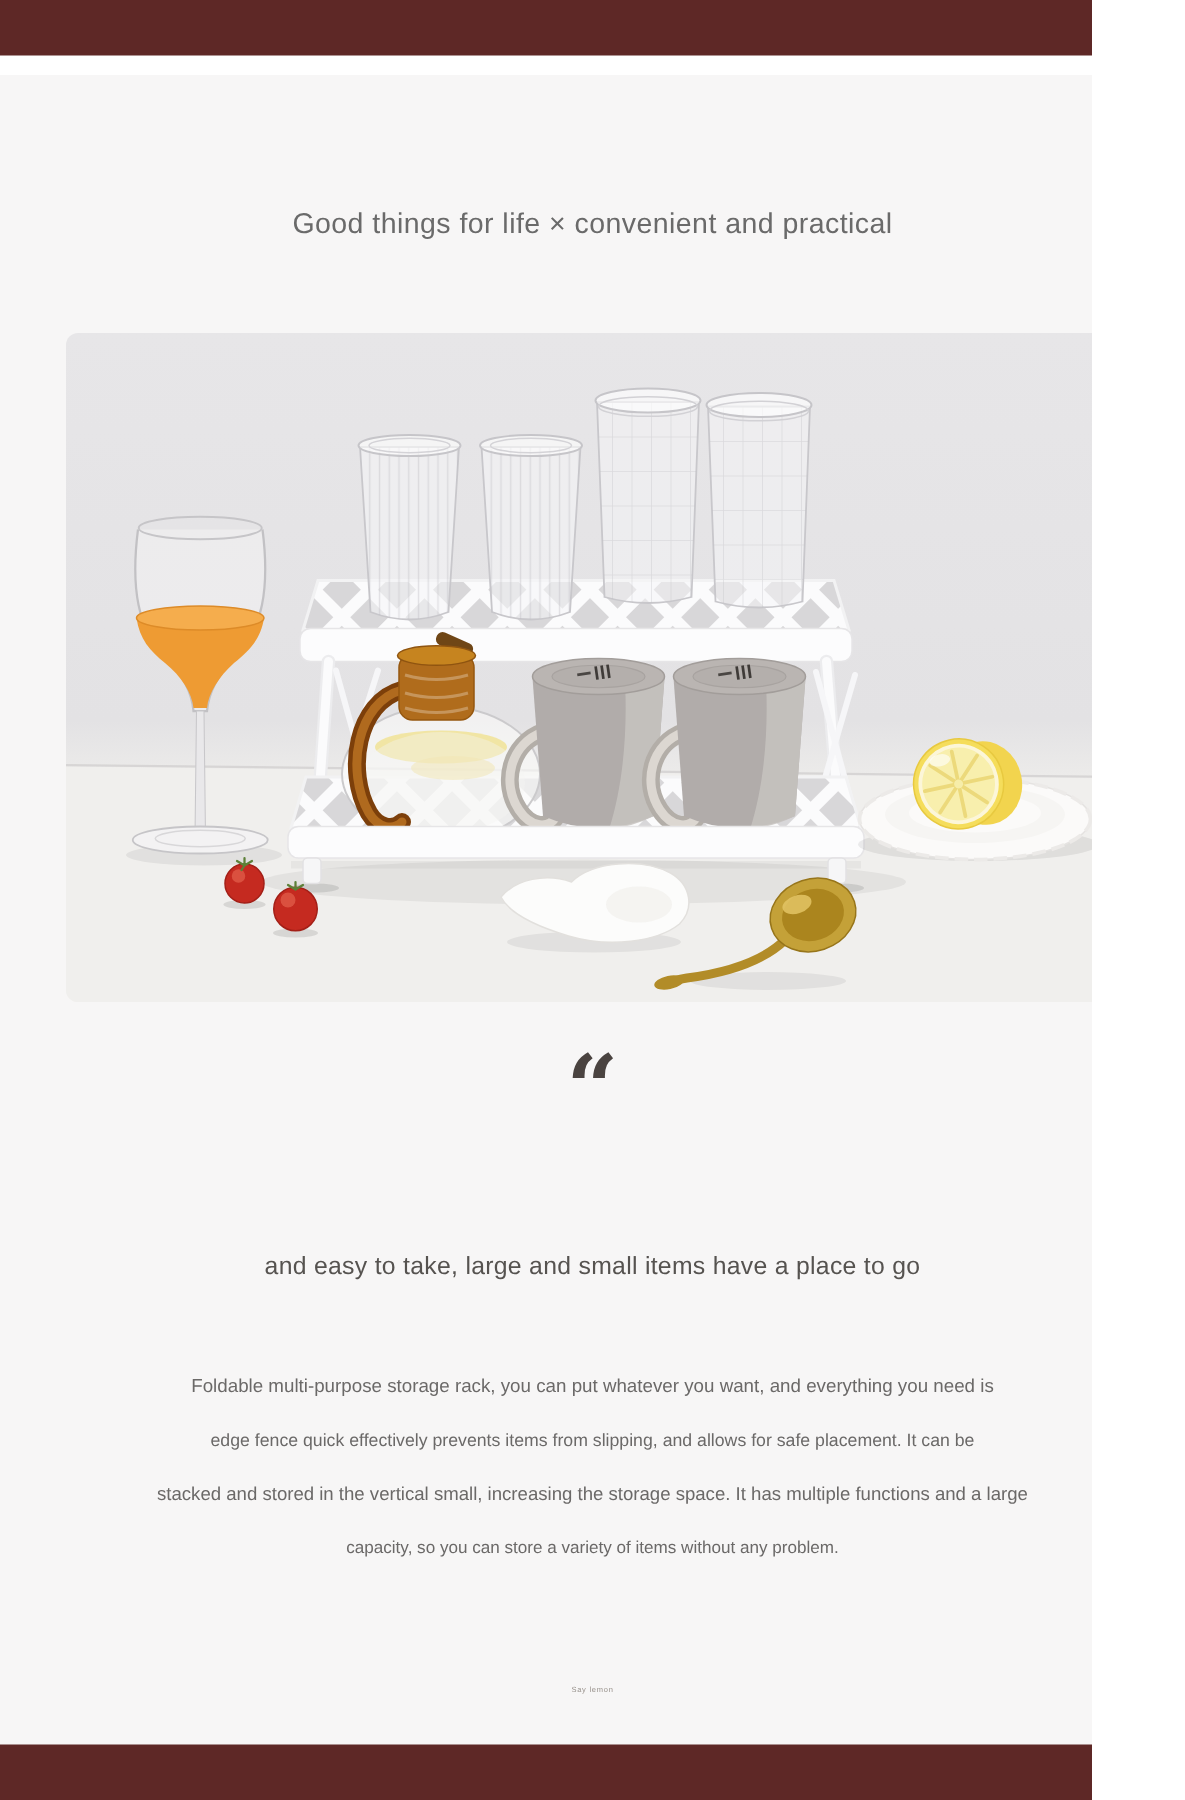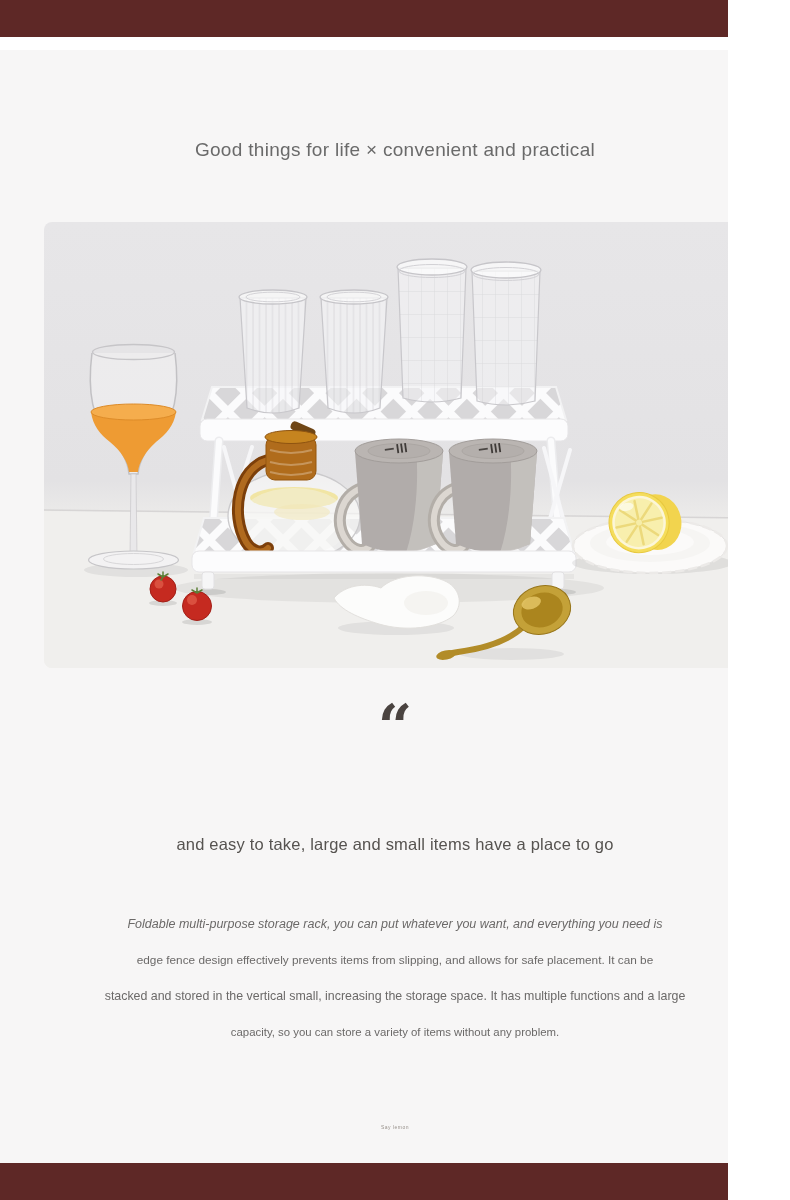--- a/index.html
+++ b/index.html
@@ -28,21 +28,21 @@
   .sub1{
     position:absolute;top:784px;left:0;width:790px;text-align:center;
     font-size:14px;line-height:18px;color:#5e5b58;
   }
   .sub2{
     position:absolute;top:833px;left:0;width:790px;text-align:center;
     font-size:16.5px;line-height:22px;color:#565350;letter-spacing:.2px;
   }
   .desc{position:absolute;top:906px;left:40px;width:710px;text-align:center;color:#6b6968;}
   .desc div{height:36px;line-height:36px;white-space:nowrap;}
-  .desc div:nth-child(1){font-size:12.5px;font-style:italic;}
+  .desc div:nth-child(1){font-size:12.5px;}
   .desc div:nth-child(2){font-size:11.8px;}
   .desc div:nth-child(3){font-size:12.4px;}
   .desc div:nth-child(4){font-size:11.4px;}
   .desc div:nth-child(5){font-size:12.7px;}
   .watermark{
     position:absolute;top:1124px;left:0;width:790px;text-align:center;
     font-size:5px;letter-spacing:.5px;color:#98928c;
   }
 </style>
 </head>
@@ -221,21 +221,21 @@
       </g>
     </svg>
   </div>
 
   <div class="quote-icon">“</div>
 
   <div class="sub2">and easy to take, large and small items have a place to go</div>
 
   <div class="desc">
     <div>Foldable multi-purpose storage rack, you can put whatever you want, and everything you need is</div>
-    <div>edge fence design effectively prevents items from slipping, and allows for safe placement. It can be</div>
+    <div>edge fence quick effectively prevents items from slipping, and allows for safe placement. It can be</div>
     <div>stacked and stored in the vertical small, increasing the storage space. It has multiple functions and a large</div>
     <div>capacity, so you can store a variety of items without any problem.</div>
   </div>
 
   <div class="watermark">Say lemon</div>
 
   <div class="bar bottom"></div>
 
 </div>
 

